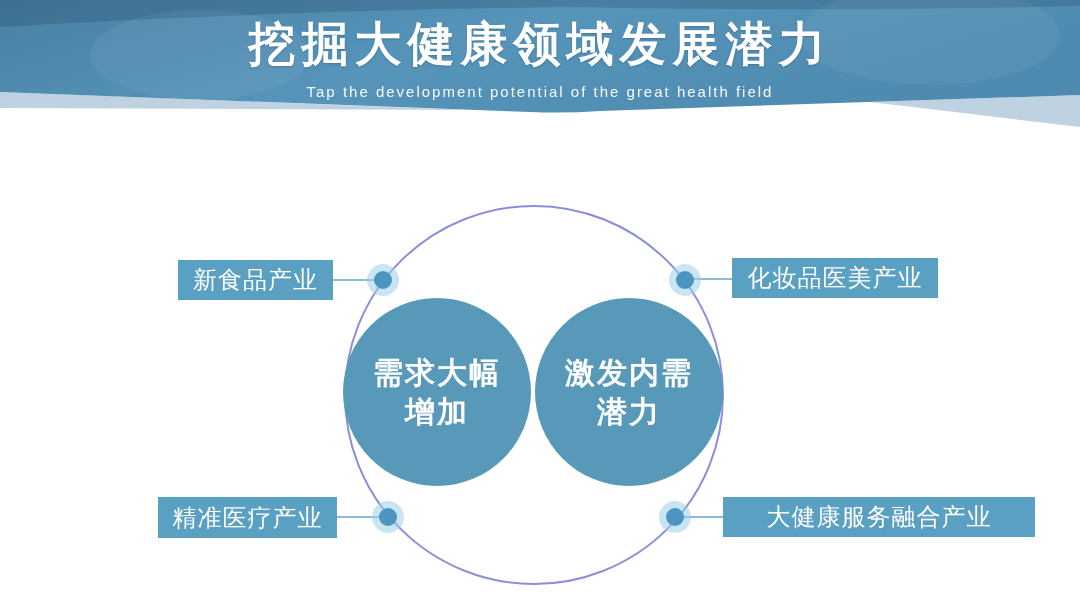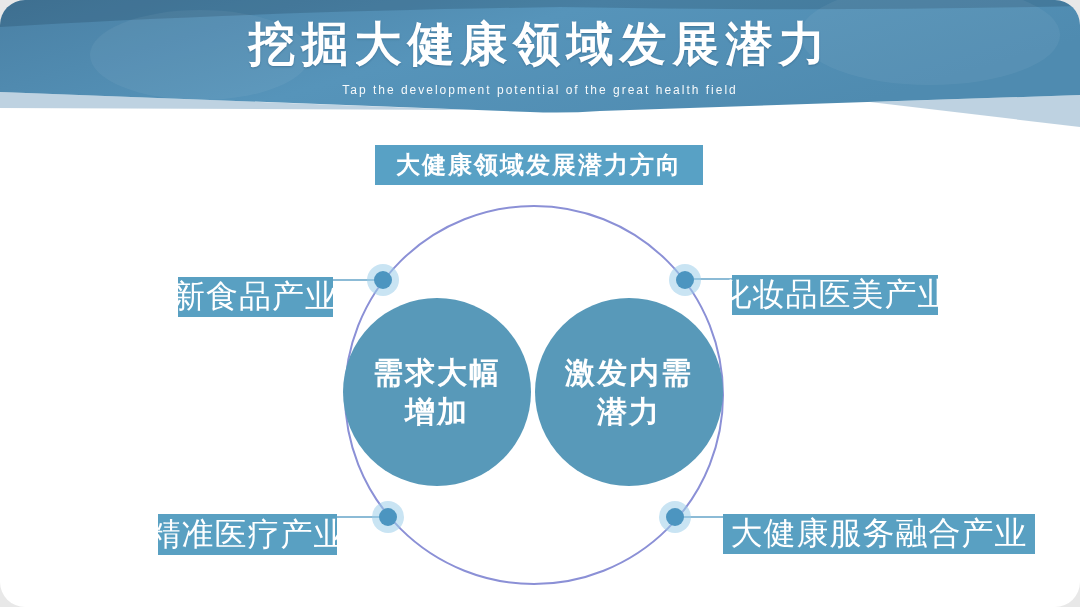--- a/index.html
+++ b/index.html
@@ -7,36 +7,35 @@
     --banner-bg:#58a1c5; --node-fill:#5899b9; --label-bg:#59a0c2;
     --ring-stroke:#8b90d6; --dot-core:#4c95c0; --dot-halo:rgba(156,205,233,0.55);
     --connector:#8cbbd6; --text-light:#ffffff;
   }
   *{margin:0;padding:0;box-sizing:border-box;}
   html,body{background:#e8e8e8;}
   .slide{
     position:relative;width:1080px;height:607px;background:#ffffff;
     overflow:hidden;font-family:"Liberation Sans","DejaVu Sans",sans-serif;
     margin:0 auto;
-    border-radius:25px;
   }
   
   .header-svg{position:absolute;top:0;left:0;width:1080px;height:130px;display:block;}
   .hdr-sliver{fill:rgba(125,165,195,0.5);}
   .hdr-main{fill:url(#hgrad);}
   .hdr-darkband{fill:rgba(23,54,79,0.22);}
   .hdr-texture{fill:rgba(255,255,255,0.05);}
   .slide-title{
     position:absolute;top:13px;left:0;right:0;text-align:center;
     color:var(--text-light);font-size:47px;font-weight:bold;letter-spacing:6px;
     text-shadow:0 1px 2px rgba(0,40,70,0.25);
   }
   .slide-subtitle{
     position:absolute;top:83px;left:0;right:0;text-align:center;
-    color:rgba(255,255,255,0.95);font-size:12px;font-weight:normal;letter-spacing:2px;
+    color:rgba(255,255,255,0.95);font-size:15px;font-weight:normal;letter-spacing:2px;
   }
   
   .banner{
     position:absolute;left:375px;top:145px;width:328px;height:40px;
     background:var(--banner-bg);color:var(--text-light);
     display:flex;align-items:center;justify-content:center;
     font-size:24px;font-weight:bold;letter-spacing:2px;
   }
   
   .ring{
@@ -47,21 +46,21 @@
     position:absolute;width:188px;height:188px;border-radius:50%;
     background:var(--node-fill);color:var(--text-light);
     display:flex;flex-direction:column;align-items:center;justify-content:center;
     font-size:30px;font-weight:bold;line-height:1.3;letter-spacing:2px;text-align:center;
   }
   .node-left{left:343px;top:298px;}
   .node-right{left:535px;top:298px;}
   .branch-label{
     position:absolute;height:40px;background:var(--label-bg);color:var(--text-light);
     display:flex;align-items:center;justify-content:center;
-    font-size:32px;font-weight:normal;letter-spacing:1px;white-space:nowrap;margin-top:17px;
+    font-size:24px;font-weight:normal;letter-spacing:1px;white-space:nowrap;
   }
   .label-tl{left:178px;top:260px;width:155px;}
   .label-tr{left:732px;top:258px;width:206px;}
   .label-bl{left:158px;top:497px;width:179px;height:41px;}
   .label-br{left:723px;top:497px;width:312px;}
   .connector{position:absolute;height:2px;background:var(--connector);}
   .conn-tl{left:333px;top:279px;width:50px;}
   .conn-tr{left:686px;top:278px;width:46px;}
   .conn-bl{left:337px;top:516px;width:52px;}
   .conn-br{left:676px;top:516px;width:47px;}
@@ -94,21 +93,20 @@
     <path class="hdr-sliver" d="M0,92 L470,110 L0,108 Z"></path>
     <path class="hdr-sliver" d="M870,102 L1080,95 L1080,127 Z"></path>
     <path class="hdr-main" d="M0,0 H1080 V95 L600,111 Q565,113.5 530,112 L0,92 Z"></path>
     <path class="hdr-darkband" d="M0,0 H1080 V6 Q820,12 560,7 Q240,12 0,27 Z"></path>
     <ellipse class="hdr-texture" cx="200" cy="55" rx="110" ry="45"></ellipse>
     <ellipse class="hdr-texture" cx="930" cy="35" rx="130" ry="50"></ellipse>
   </svg>
   <div class="slide-title">挖掘大健康领域发展潜力</div>
   <div class="slide-subtitle">Tap the development potential of the great health field</div>
 
-  <div class="banner">大健康领域发展潜力方向</div>
 
   <div class="ring"></div>
 
   <div class="connector conn-tl"></div>
   <div class="connector conn-tr"></div>
   <div class="connector conn-bl"></div>
   <div class="connector conn-br"></div>
 
   <div class="dot-halo halo-ul"></div>
   <div class="dot-core core-ul"></div>

